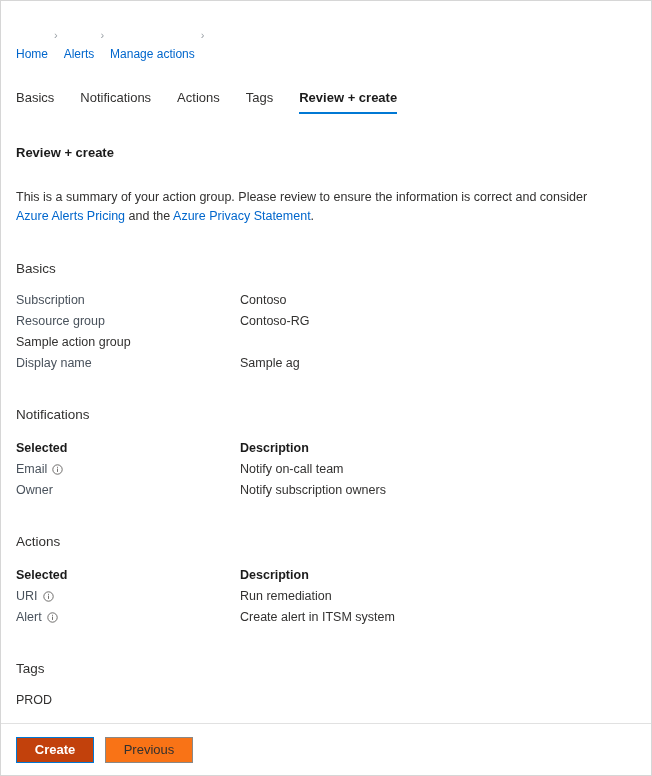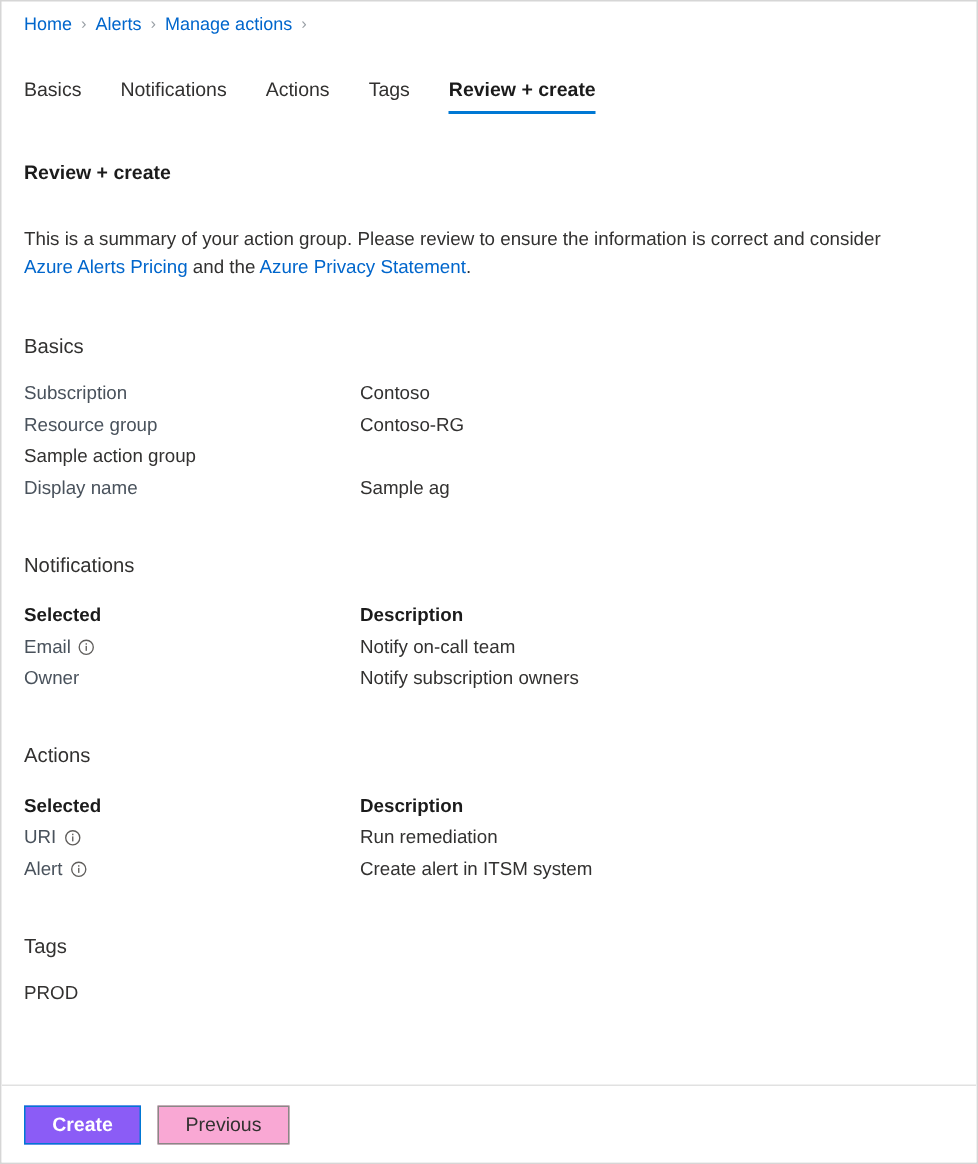--- a/index.html
+++ b/index.html
@@ -38,20 +38,21 @@
     align-items: center;
     font-size: 12px;
     line-height: 16px;
     padding-top: 7px;
     color: #0066cc;
   }
   .crumb {
     color: #0066cc;
     text-decoration: none;
     white-space: nowrap;
+    margin-top: 38px;
   }
   .crumb-sep {
     color: #9aa0a6;
     margin: 0 6px;
     font-size: 11px;
     line-height: 16px;
     display: inline-block;
   }
 
   
@@ -187,27 +188,27 @@
     min-width: 78px;
     padding: 0 14px;
     box-sizing: border-box;
     cursor: pointer;
     border-radius: 0;
     display: inline-flex;
     align-items: center;
     justify-content: center;
   }
   .btn-primary {
-    background: #8b5cf6;
+    background: #c2410c;
     color: #ffffff;
     border: 1px solid #0078d4;
     font-weight: 600;
   }
   .btn-secondary {
-    background: #f9a8d4;
+    background: #f97316;
     color: #323130;
     border: 1px solid #8a8886;
     margin-left: 11px;
     min-width: 88px;
   }
 </style>
 </head>
 <body>
 
 <div class="page">

